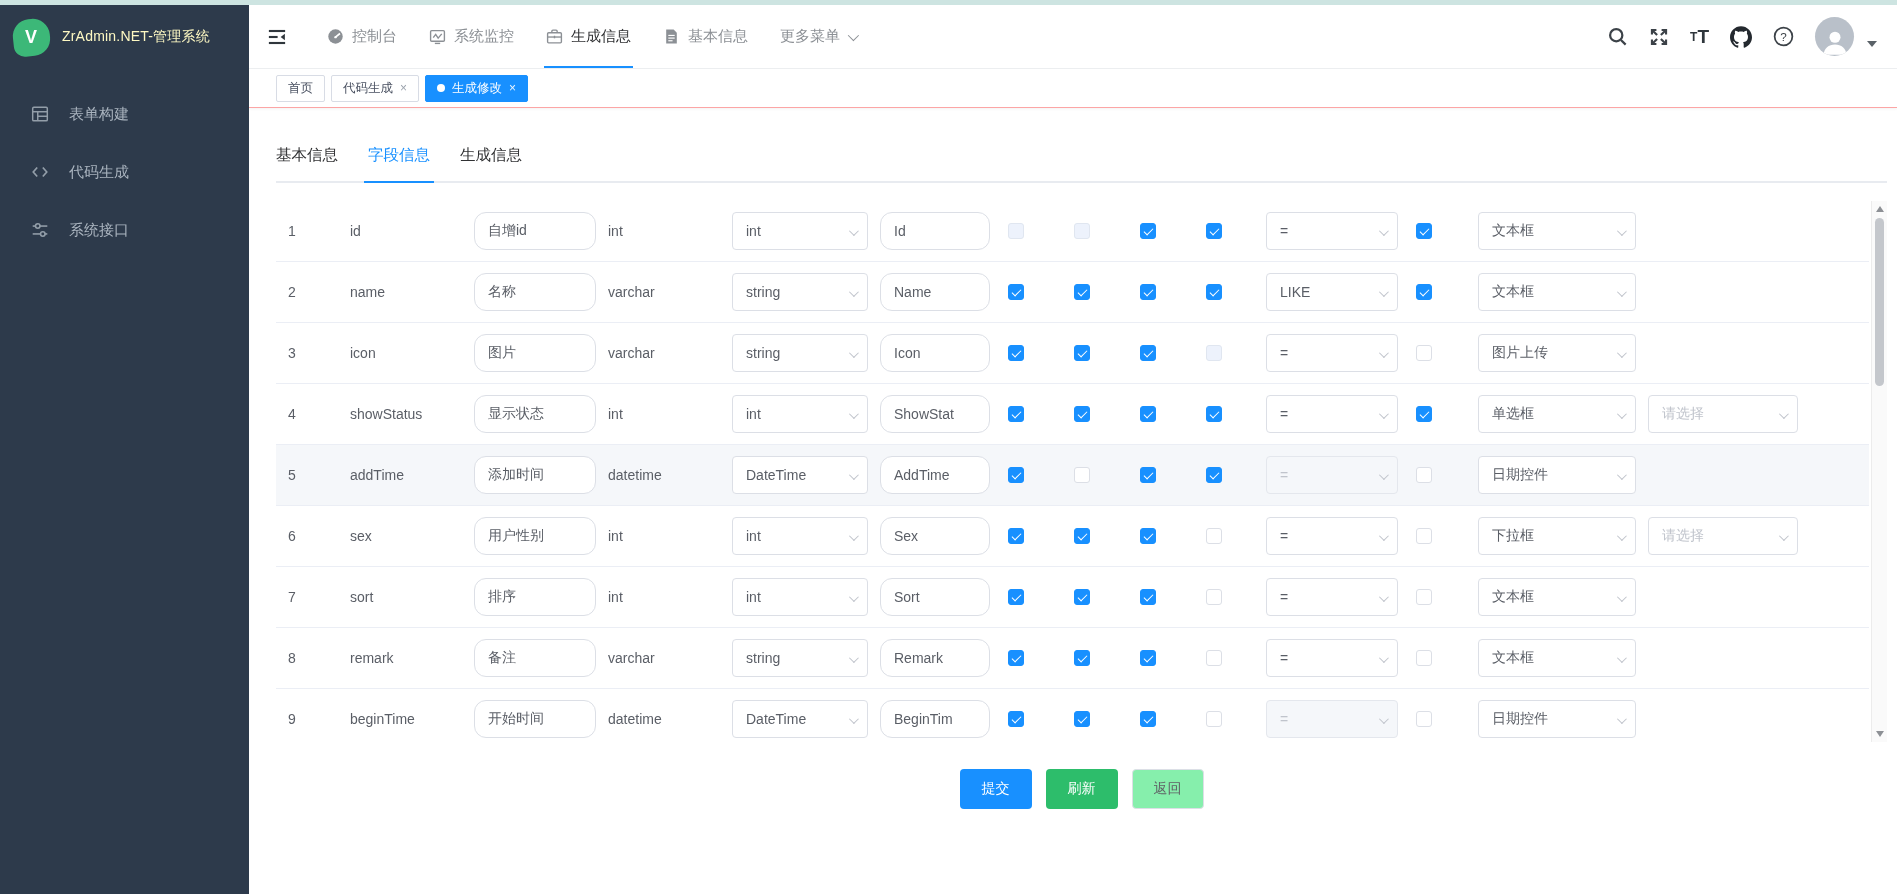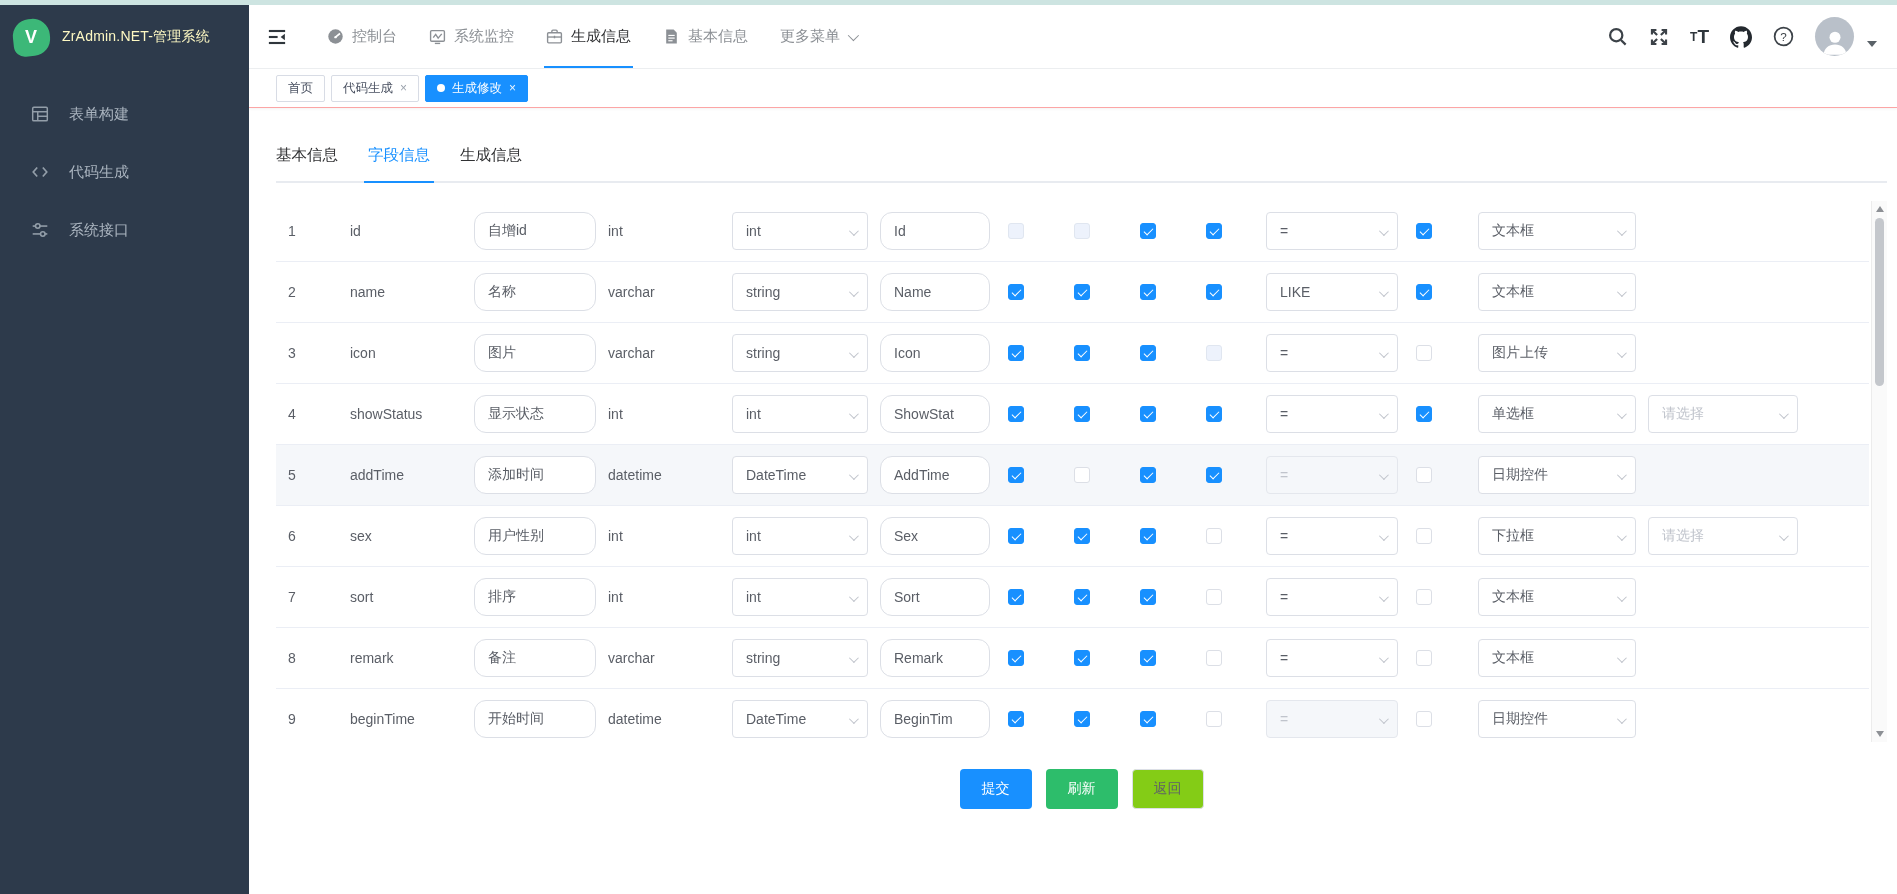--- a/index.html
+++ b/index.html
@@ -109,21 +109,21 @@
   .sb-down{bottom:5px;border-top:6px solid #8d9095;}
   .sb-thumb{position:absolute;top:17px;left:3px;width:9px;height:168px;background:#c4c7cc;
         border-radius:5px;}
 
   
   .footer{display:flex;justify-content:center;gap:14px;padding:27px 0 20px 0;}
   .btn{height:40px;padding:0 21px;border-radius:4px;font-size:14px;cursor:pointer;
        border:1px solid transparent;font-family:inherit;}
   .btn.primary{background:var(--accent);color:#fff;}
   .btn.success{background:var(--green);color:#fff;}
-  .btn.plain{background:#84cc16;border-color:#dcdfe6;color:#606266;}
+  .btn.plain{background:#86efac;border-color:#dcdfe6;color:#606266;}
 </style>
 </head>
 <body>
 
 <div class="top-strip"></div>
 <div class="shell">
 
   <aside class="sidebar">
     <div class="logo-row">
       <div class="logo">

